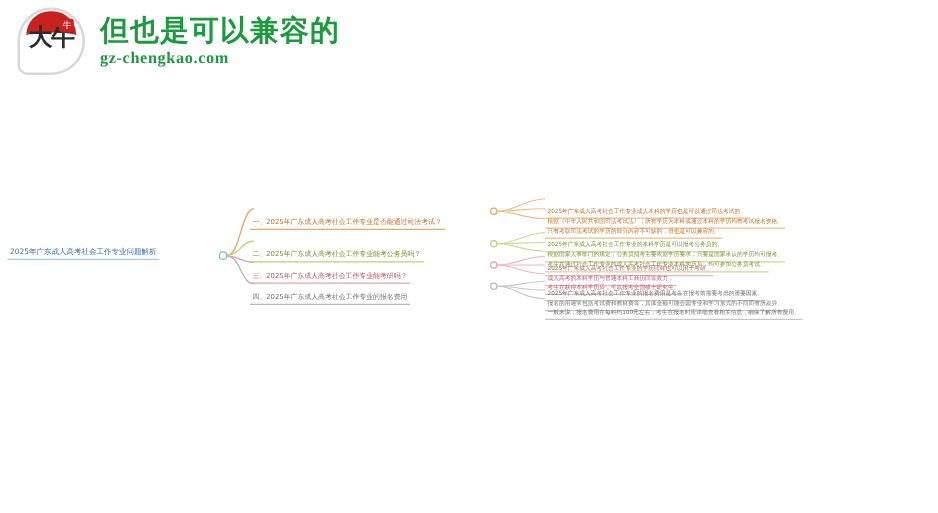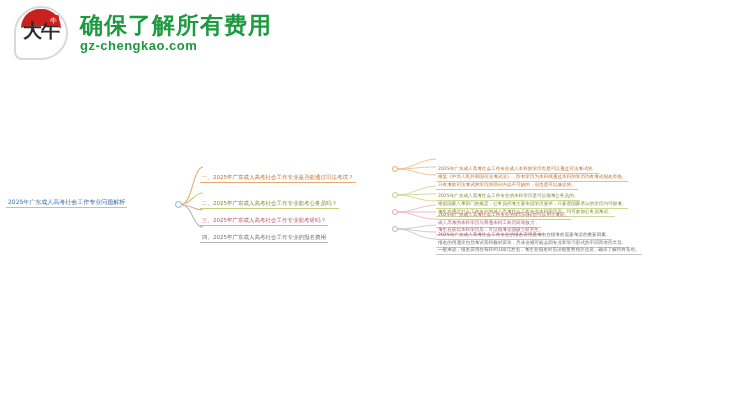--- a/index.html
+++ b/index.html
@@ -42,21 +42,21 @@
   }
   #logo-text{display:flex;flex-direction:column;justify-content:center;}
   #logo-title{
     color:#1d9a3f;font-size:23px;font-weight:bold;letter-spacing:1px;
     line-height:26px;white-space:nowrap;
     font-family:"DejaVu Sans",sans-serif;
   }
   #logo-sub{
     color:#1d9a3f;font-size:13px;font-weight:bold;letter-spacing:.5px;
     line-height:16px;white-space:nowrap;
-    font-family:Liberation Sans, sans-serif;
+    font-family:Liberation Serif, serif;
   }
 
   
   #map{position:absolute;left:0;top:0;width:750px;height:410px;}
   #wires{position:absolute;left:0;top:0;width:750px;height:410px;}
 
   .node{
     position:absolute;white-space:nowrap;
     font-family:"DejaVu Sans",sans-serif;
   }
@@ -117,21 +117,21 @@
 <body>
 
 <div id="logo">
   <div id="logo-mark">
     <div class="bubble"></div>
     <div class="cap"></div>
     <div class="glyph">大牛</div>
     <div class="seal">牛</div>
   </div>
   <div id="logo-text">
-    <div id="logo-title">确保了解所有费用</div>
+    <div id="logo-title">但也是可以兼容的</div>
     <div id="logo-sub">gz-chengkao.com</div>
   </div>
 </div>
 
 <div id="map">
 
   <svg id="wires" viewBox="0 0 750 410">
 
     <path d="M182 204 C 192 204, 193 168, 203 167" stroke="#e8a96a" stroke-width="1.1" fill="none"></path>
     <path d="M182 204 C 192 204, 193 193, 203 193" stroke="#c3ce7b" stroke-width="1.1" fill="none"></path>

